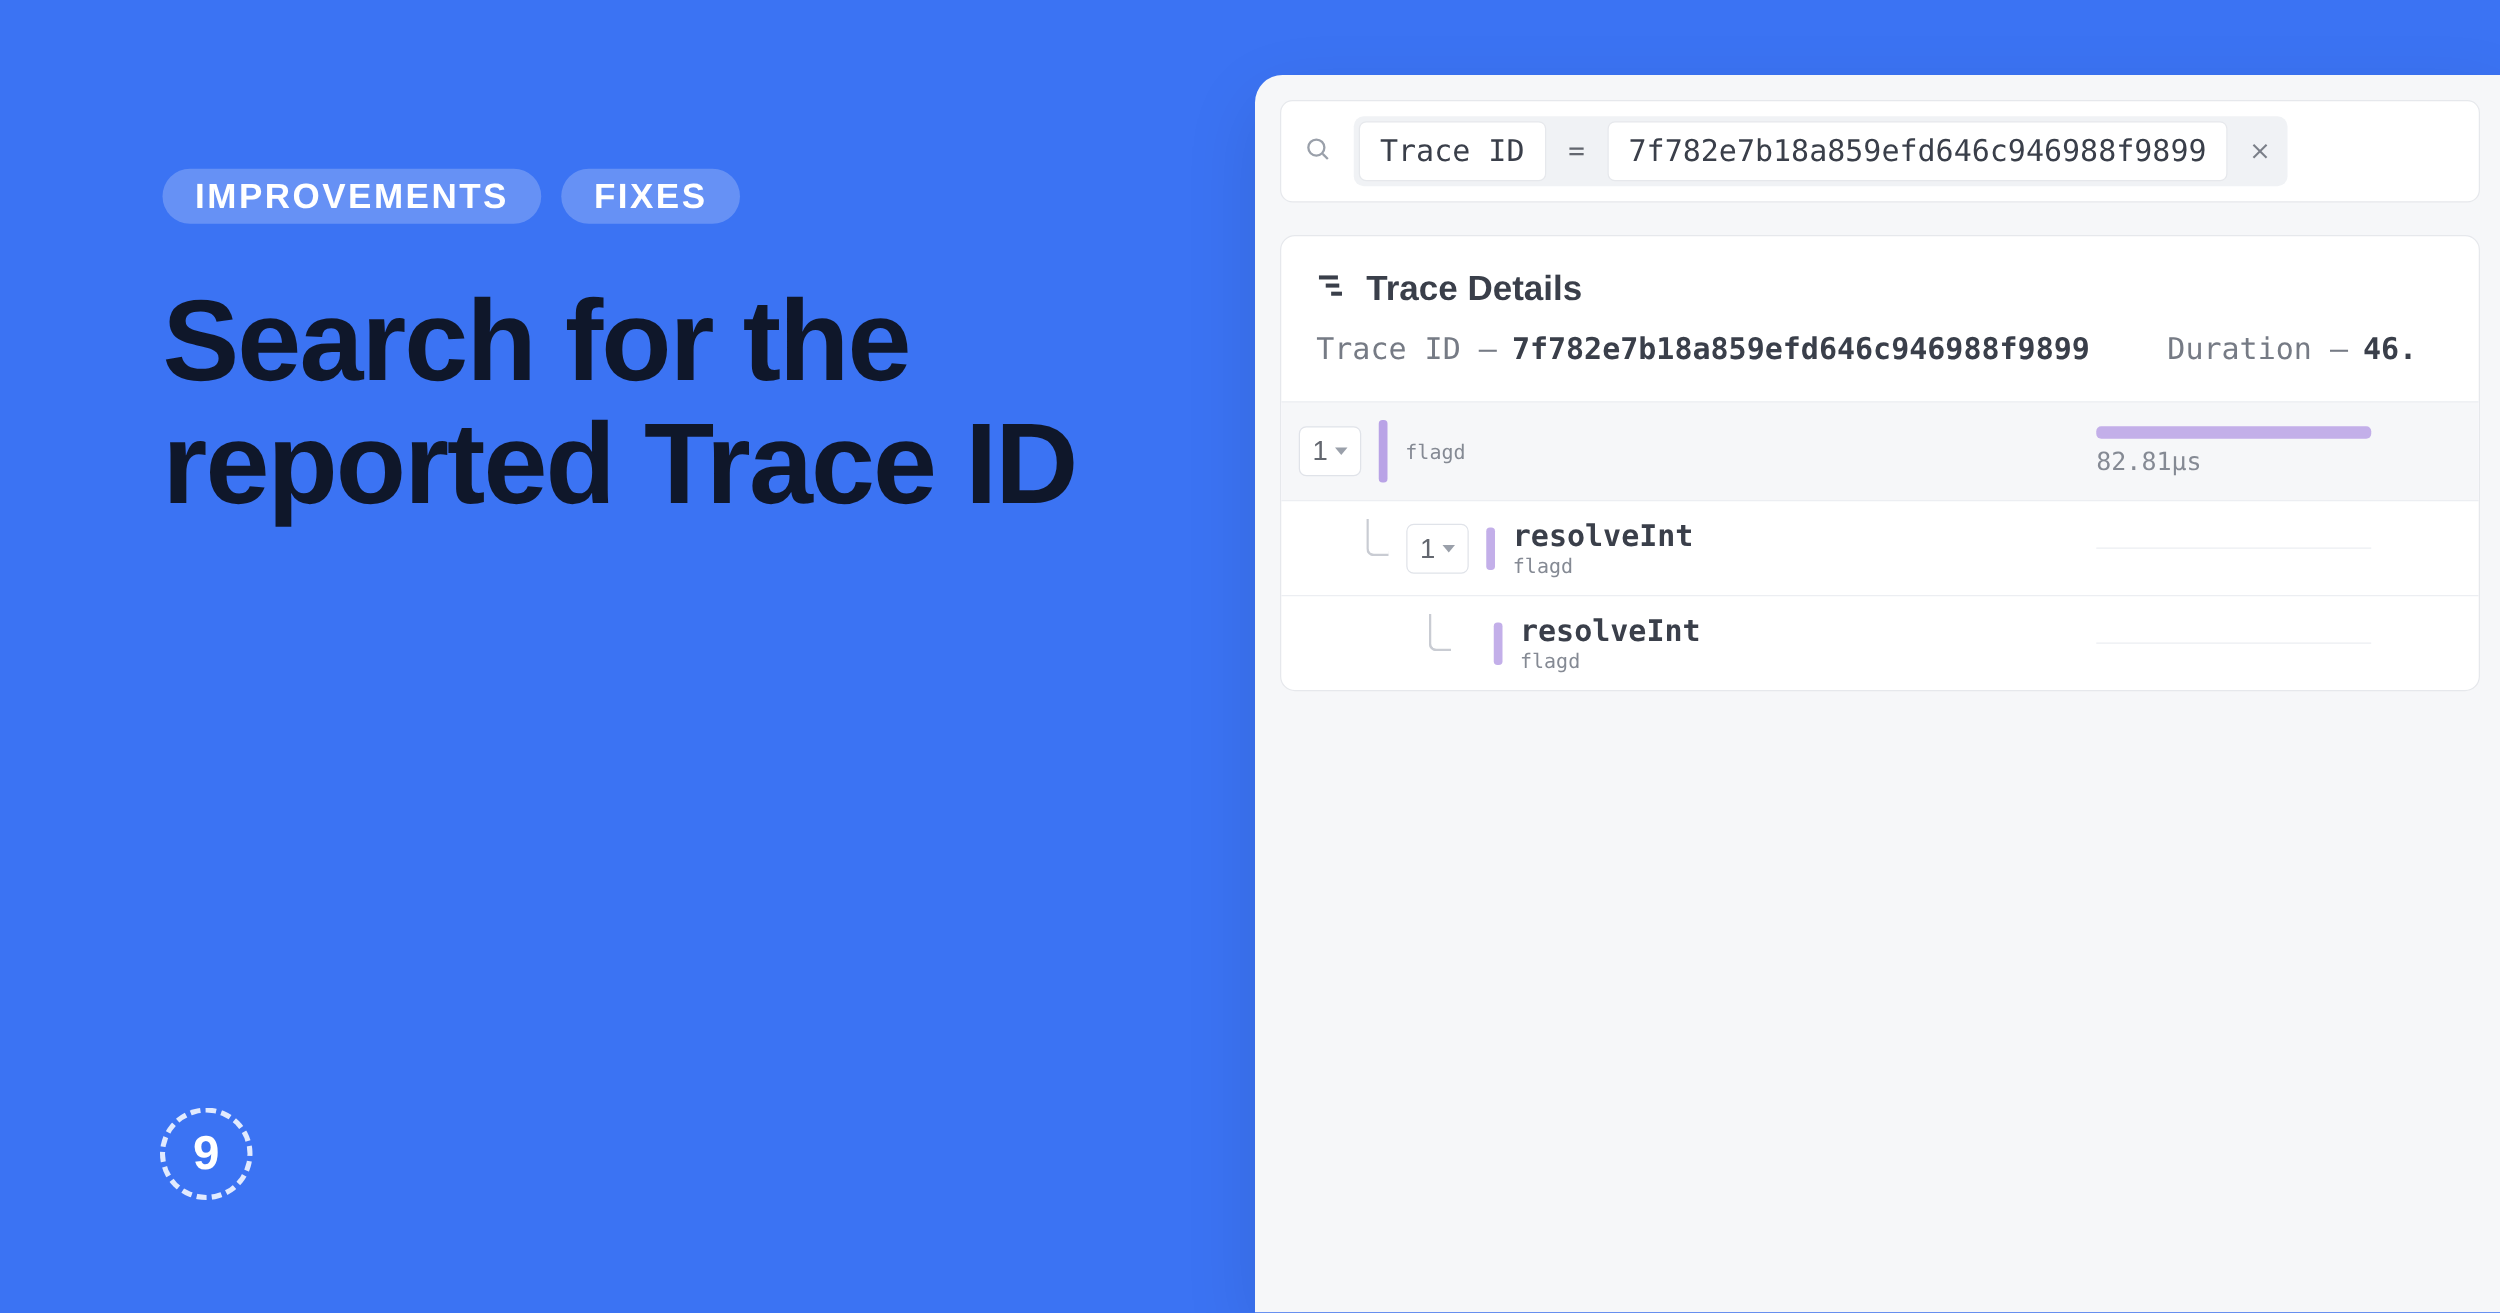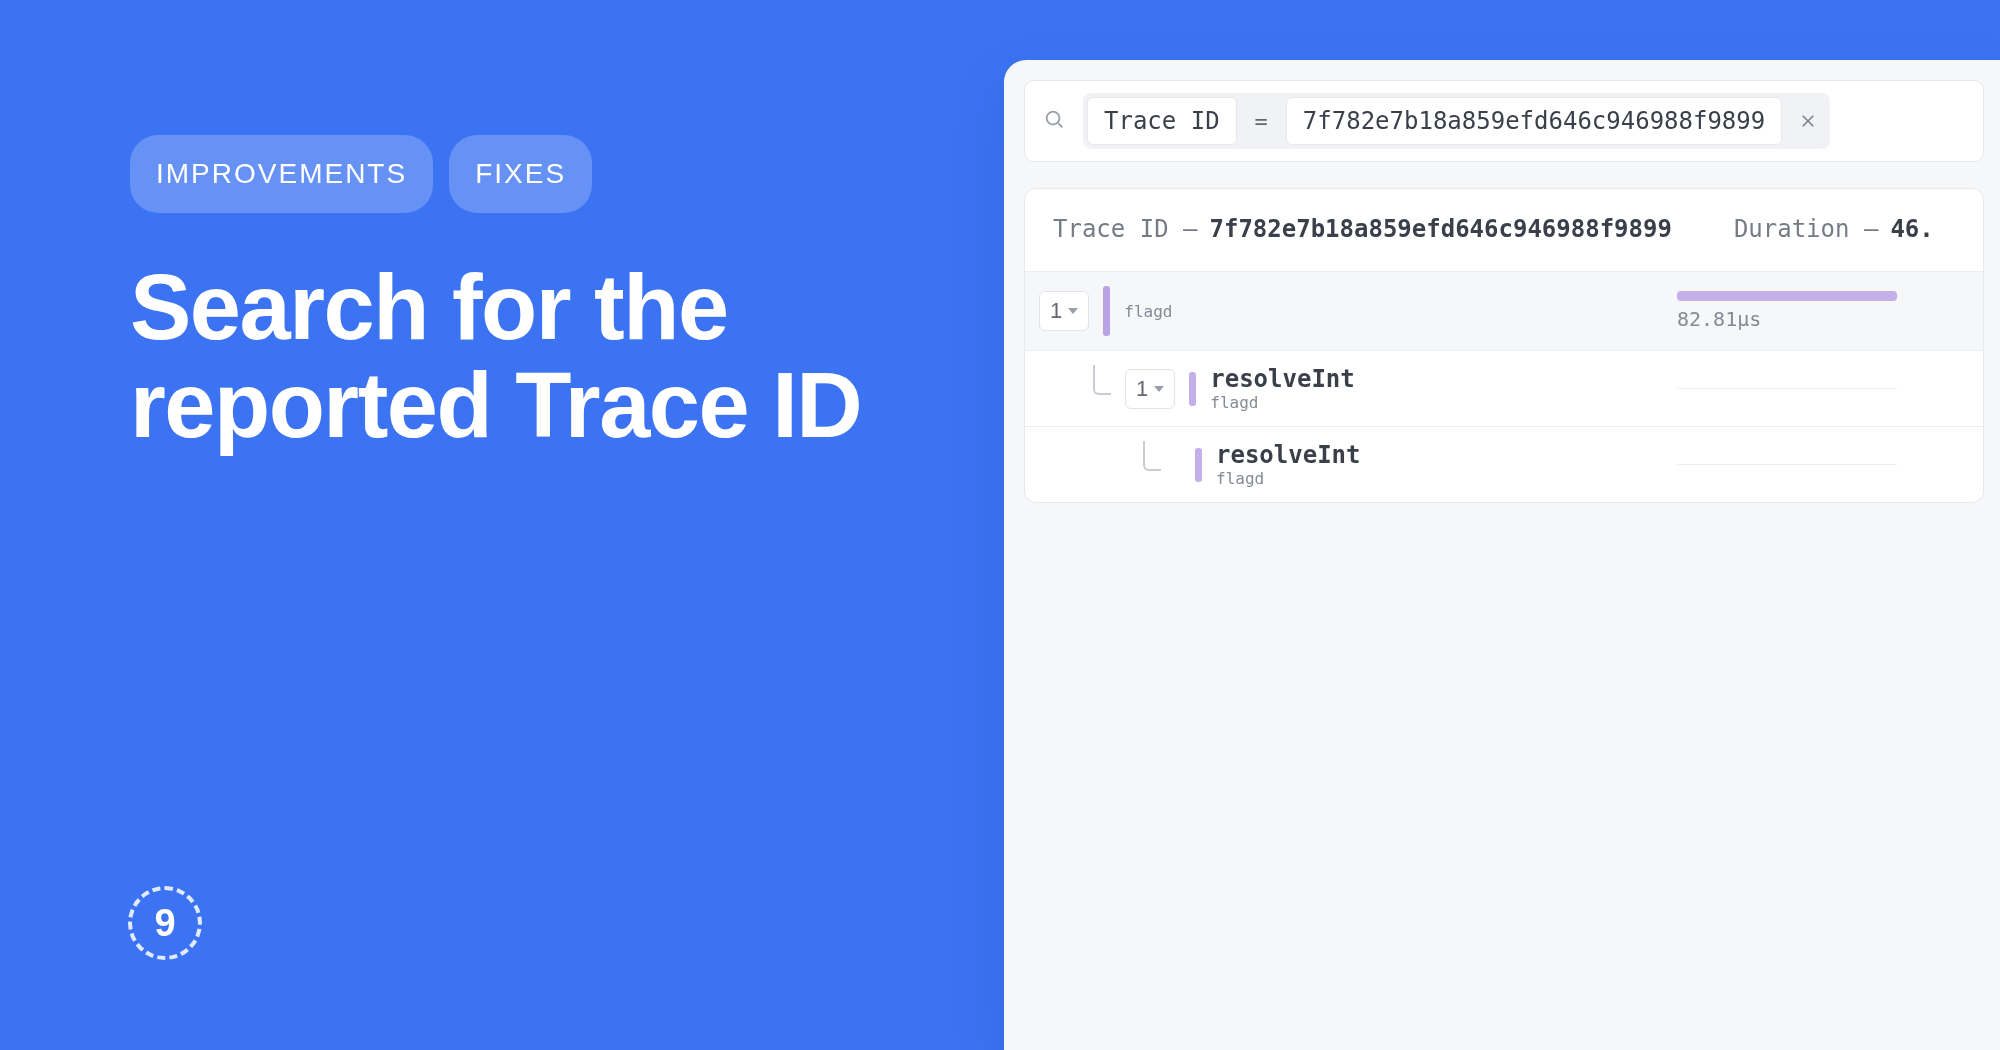--- a/index.html
+++ b/index.html
@@ -19,27 +19,27 @@
 }
 .pill-row {
   display: flex;
   gap: 16px;
   margin-bottom: 45px;
 }
 .pill {
   background: rgba(255,255,255,0.22);
   color: #ffffff;
   font-size: 28px;
-  font-weight: 400;
+  font-weight: 700;
   letter-spacing: 2px;
-  padding: 23px 26px;
+  padding: 6px 26px;
   border-radius: 28px;
 }
 .heading {
-  color: #ffffff;
+  color: #0f172a;
   font-size: 92px;
   font-weight: 800;
   line-height: 1.07;
   letter-spacing: -1.5px;
 }
 .badge-9 {
   position: absolute;
   left: 128px;
   bottom: 90px;
   width: 74px;
@@ -222,20 +222,30 @@
         <svg width="18" height="18" viewBox="0 0 24 24" fill="none" stroke="currentColor" stroke-width="2.2">
             <line x1="5" y1="5" x2="19" y2="19"></line>
             <line x1="19" y1="5" x2="5" y2="19"></line>
           </svg>
       </div>
     </div>
   </div>
 
   <div class="details-card">
     <div class="details-header">
+      <div class="details-title-row">
+        <span class="waterfall-icon">
+          <svg viewBox="0 0 24 24" fill="#3a3f4a">
+              <rect x="2" y="4" width="14" height="3"></rect>
+              <rect x="7" y="10" width="10" height="3"></rect>
+              <rect x="11" y="16" width="8" height="3"></rect>
+            </svg>
+        </span>
+        <div class="details-title">Trace Details</div>
+      </div>
       <div class="meta-row">
         <div class="meta-label">
           <span>Trace ID —</span>
           <span class="meta-val">7f782e7b18a859efd646c946988f9899</span>
           <span class="copy-btn">
             <svg viewBox="0 0 24 24" fill="none" stroke="currentColor" stroke-width="2">
                 <rect x="8" y="8" width="12" height="12" rx="2"></rect>
                 <rect x="4" y="4" width="12" height="12" rx="2"></rect>
               </svg>
           </span>

